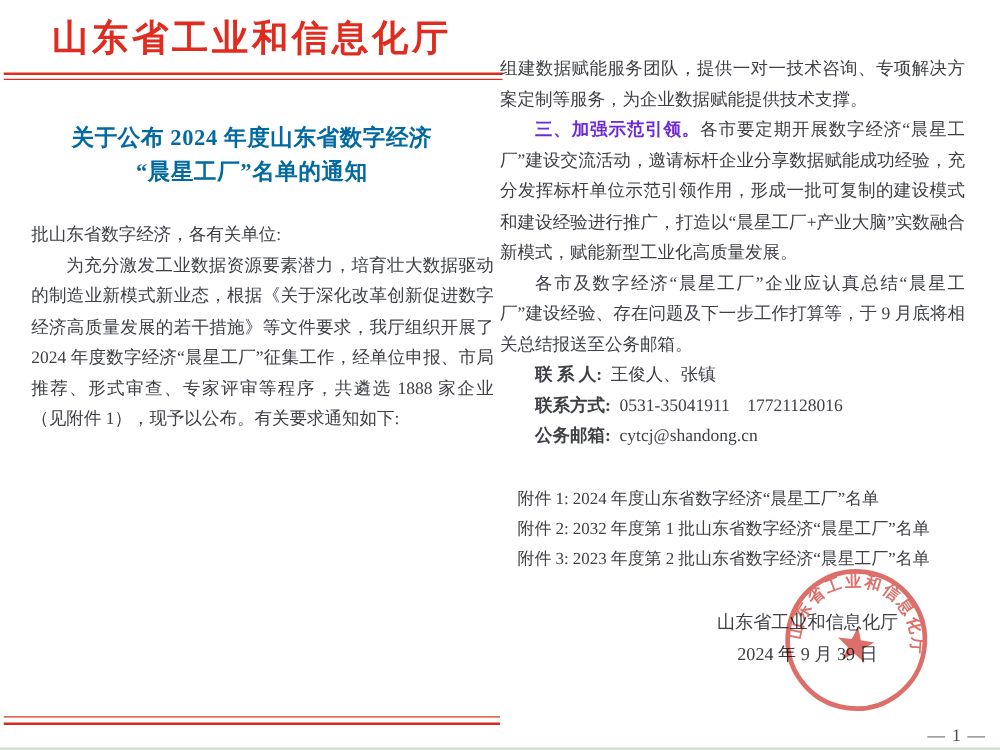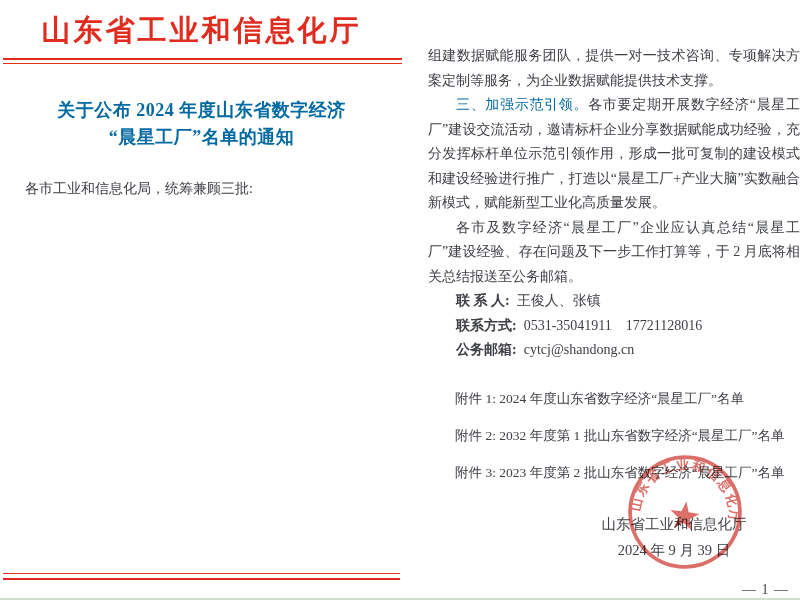--- a/index.html
+++ b/index.html
@@ -22,29 +22,29 @@
     margin:33px 6px 0;text-align:center;font-size:18px;font-weight:bold;
     line-height:27px;color:#0369a1;letter-spacing:0.5px;
   }
   .doc-title .tl{display:block;}
   .salutation{margin:26px 8px 0 25px;font-size:14px;line-height:24.5px;color:#3e4046;}
   .para{
     margin:0 8px 0 25px;font-size:14px;line-height:24.5px;color:#3e4046;
     text-align:justify;
   }
   .indent{text-indent:2em;}
-  .para b{font-weight:normal;color:#0369a1;}
+  .para b{font-weight:bold;color:#6d28d9;}
   
-  .col-right{position:absolute;left:428px;top:44px;width:372px;}
+  .col-right{position:absolute;left:400px;top:44px;width:372px;}
   .col-right .para{margin:0;}
   .contact-line{margin:0;font-size:14px;line-height:24.5px;text-indent:2em;color:#3e4046;white-space:nowrap;}
   .contact-line .lbl{margin-right:7px;font-weight:bold;}
   .attachments{margin-top:24px;}
   .attachment-line{
-    margin:13px;font-size:13.5px;line-height:24.3px;text-indent:14px;
+    margin:0;font-size:13.5px;line-height:24.3px;text-indent:14px;
     white-space:nowrap;color:#3e4046;
   }
   .signature{
     margin:26px 6px 0 auto;width:240px;text-align:center;
     font-size:14.5px;color:#3e4046;
   }
   .sig-org,.sig-date{margin:0;line-height:26px;white-space:nowrap;}
   
   .seal{
     position:absolute;left:626px;top:453px;width:118px;height:118px;
@@ -72,27 +72,28 @@
 
 <div class="page">
 
   <div class="col-left">
     <div class="letterhead">山东省工业和信息化厅</div>
     <div class="red-rule"></div>
     <div class="doc-title">
       <span class="tl">关于公布 2024 年度山东省数字经济</span>
       <span class="tl">“晨星工厂”名单的通知</span>
     </div>
-    <p class="salutation">各市工业和信息化局，统筹兼顾三批:</p>
+    <p class="salutation">批山东省数字经济，各有关单位:</p>
+    <p class="para indent">为充分激发工业数据资源要素潜力，培育壮大数据驱动的制造业新模式新业态，根据《关于深化改革创新促进数字经济高质量发展的若干措施》等文件要求，我厅组织开展了 2024 年度数字经济“晨星工厂”征集工作，经单位申报、市局推荐、形式审查、专家评审等程序，共遴选 1888 家企业（见附件 1），现予以公布。有关要求通知如下:</p>
   </div>
 
   <div class="col-right">
     <p class="para">组建数据赋能服务团队，提供一对一技术咨询、专项解决方案定制等服务，为企业数据赋能提供技术支撑。</p>
     <p class="para indent"><b>三、加强示范引领。</b><span>各市要定期开展数字经济“晨星工厂”建设交流活动，邀请标杆企业分享数据赋能成功经验，充分发挥标杆单位示范引领作用，形成一批可复制的建设模式和建设经验进行推广，打造以“晨星工厂+产业大脑”实数融合新模式，赋能新型工业化高质量发展。</span></p>
-    <p class="para indent">各市及数字经济“晨星工厂”企业应认真总结“晨星工厂”建设经验、存在问题及下一步工作打算等，于 2 月底将相关总结报送至公务邮箱。</p>
+    <p class="para indent">各市及数字经济“晨星工厂”企业应认真总结“晨星工厂”建设经验、存在问题及下一步工作打算等，于 9 月底将相关总结报送至公务邮箱。</p>
 
     <div class="contacts">
       <p class="contact-line"><span class="lbl">联 系 人:</span><span>王俊人、张镇</span></p>
       <p class="contact-line"><span class="lbl">联系方式:</span><span>0531-35041911　17721128016</span></p>
       <p class="contact-line"><span class="lbl">公务邮箱:</span><span>cytcj@shandong.cn</span></p>
     </div>
 
     <div class="attachments">
       <p class="attachment-line">附件 1: 2024 年度山东省数字经济“晨星工厂”名单</p>
       <p class="attachment-line">附件 2: 2032 年度第 1 批山东省数字经济“晨星工厂”名单</p>

